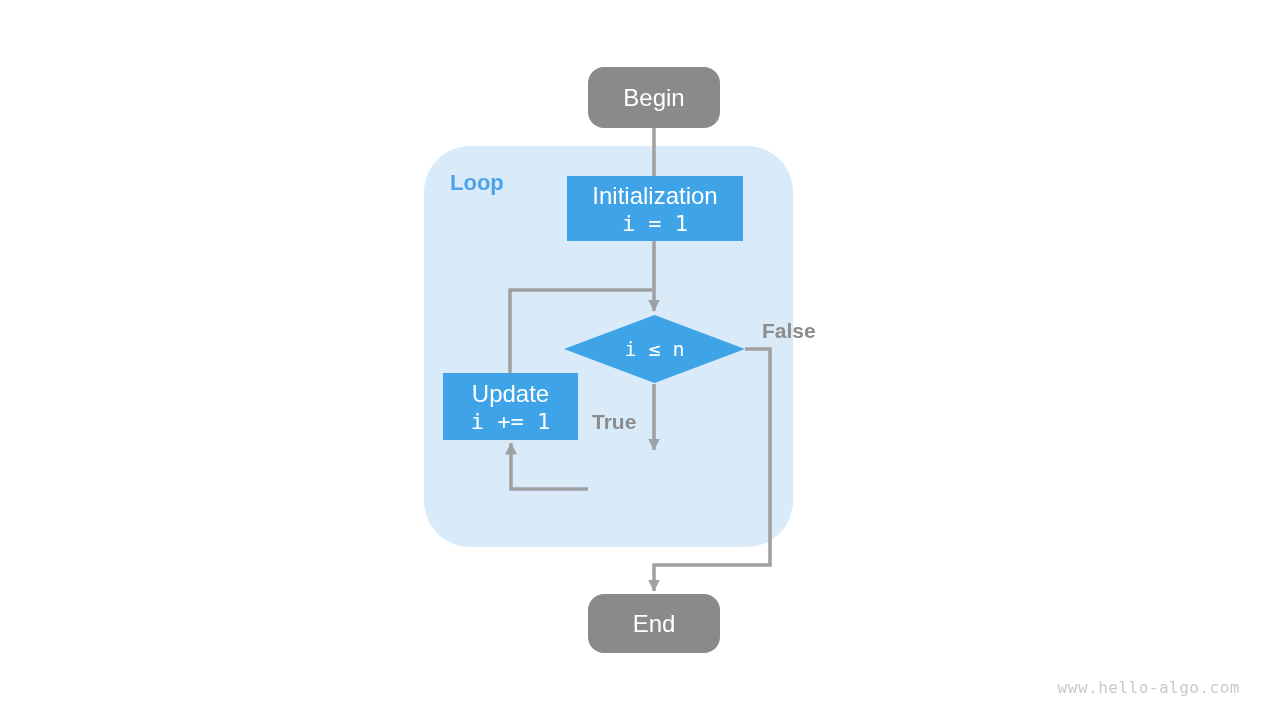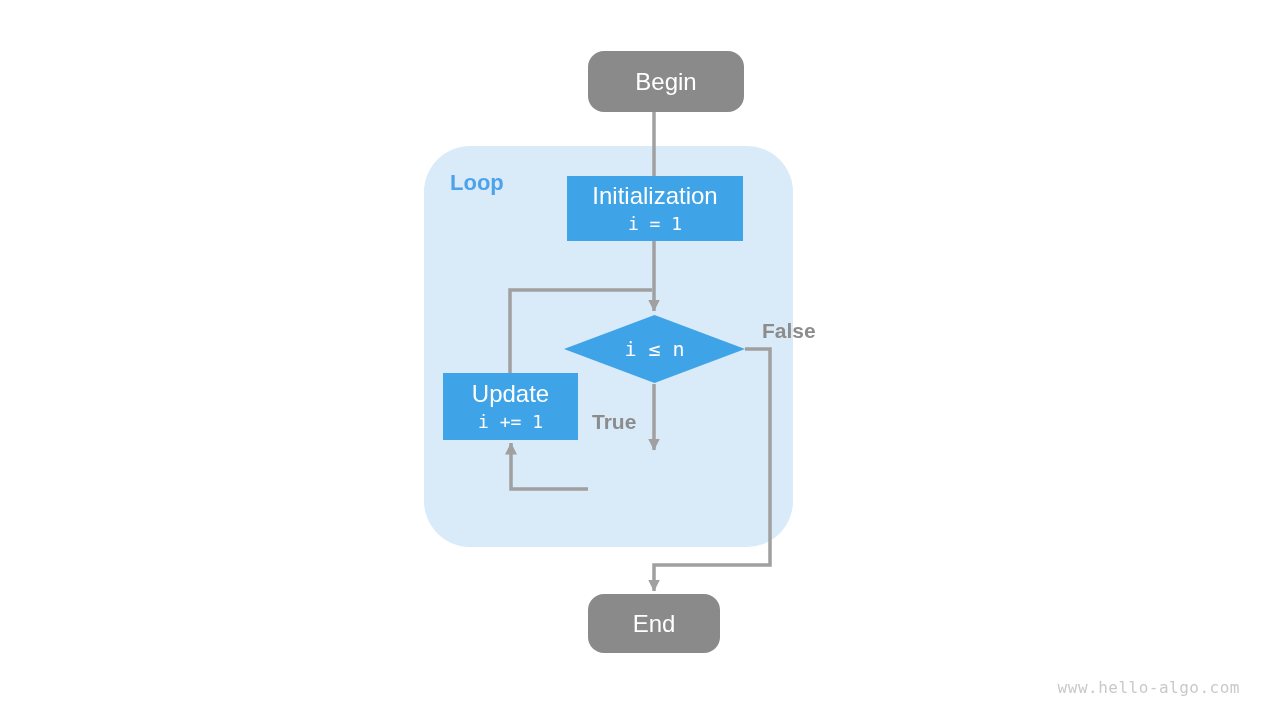--- a/index.html
+++ b/index.html
@@ -47,29 +47,29 @@
     justify-content: center;
     color: var(--text-white);
     text-align: center;
     box-sizing: border-box;
   }
   .terminal {
     background: var(--node-gray);
     border-radius: 16px;
     font-size: 24px;
   }
-  .begin-node { left: 588px; top: 51px;  width: 156px; height: 61px; }
+  .begin-node { left: 588px; top: 67px;  width: 132px; height: 61px; }
   .end-node   { left: 588px; top: 594px; width: 132px; height: 59px; }
   .process {
     background: var(--node-blue);
   }
   .process .node-title { font-size: 24px; line-height: 30px; }
   .process .node-code  {
     font-family: "DejaVu Sans Mono", monospace;
-    font-size: 18px;
+    font-size: 22px;
     line-height: 26px;
     text-align: right;
   }
   .init-node   { left: 567px; top: 176px; width: 176px; height: 65px; }
   .update-node { left: 443px; top: 373px; width: 135px; height: 67px; }
   .task-node {
     left: 588px; top: 453px;
     width: 131px; height: 71px;
     background: var(--node-green);
     font-size: 27px;

